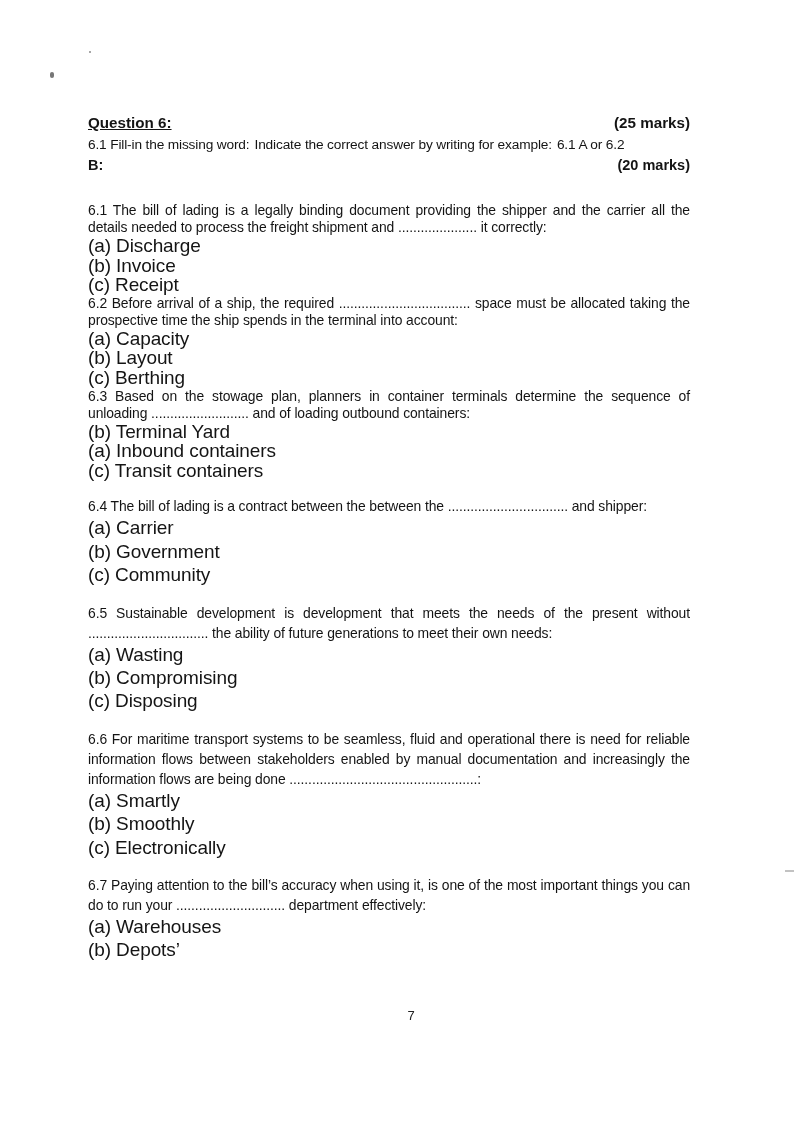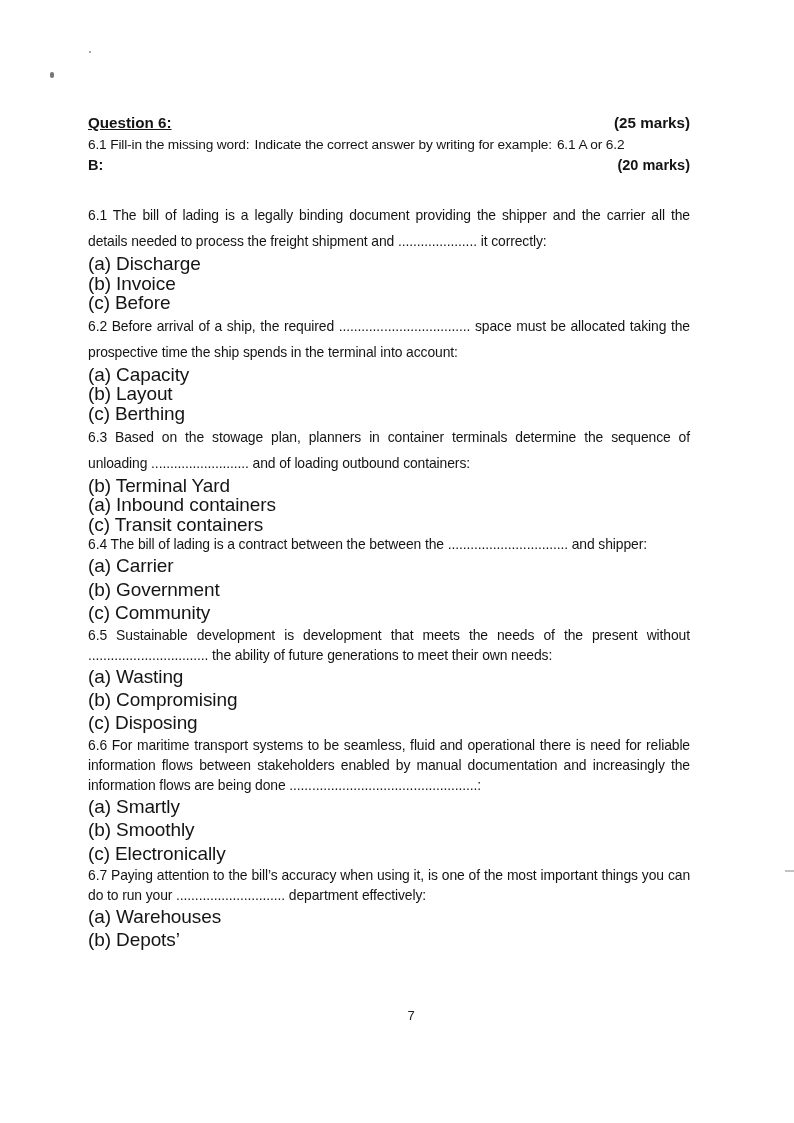--- a/index.html
+++ b/index.html
@@ -46,24 +46,24 @@
     font-weight:700;
     font-size:14.5px;
     line-height:21px;
   }
   .questions{margin-top:26px;}
   .question{margin:0;}
   .qtext{
     margin:0;
     font-size:13.9px;
     letter-spacing:-0.1px;
-    line-height:26px;
+    line-height:17px;
     text-align:justify;
   }
-  .question.loose .qtext{line-height:20px;}
+  .question.loose .qtext{line-height:20px;margin-top:16px;}
   .opt{
     font-size:19px;
     letter-spacing:-0.1px;
   }
   .question.tight .opt{line-height:19.6px;}
   .question.loose .opt{line-height:23.4px;}
   .page-number{
     position:absolute;
     left:0;right:8px;
     bottom:100px;
@@ -101,21 +101,21 @@
     <div class="intro-cont-row">
       <span>B:</span>
       <span>(20 marks)</span>
     </div>
 
     <div class="questions">
         <div class="question tight">
           <p class="qtext"><span class="b">6.1</span> <span>The bill of lading is a legally binding document providing the shipper and the carrier all the details needed to process the freight shipment and ..................... it correctly:</span></p>
           <div class="opt">(a) Discharge</div>
           <div class="opt">(b) Invoice</div>
-          <div class="opt">(c) Before</div>
+          <div class="opt">(c) Receipt</div>
         </div>
         <div class="question tight">
           <p class="qtext"><span class="b">6.2</span> <span>Before arrival of a ship, the required ................................... space must be allocated taking the prospective time the ship spends in the terminal into account:</span></p>
           <div class="opt">(a) Capacity</div>
           <div class="opt">(b) Layout</div>
           <div class="opt">(c) Berthing</div>
         </div>
         <div class="question tight">
           <p class="qtext"><span class="b">6.3</span> <span>Based on the stowage plan, planners in container terminals determine the sequence of unloading .......................... and of loading outbound containers:</span></p>
           <div class="opt">(b) Terminal Yard</div>

